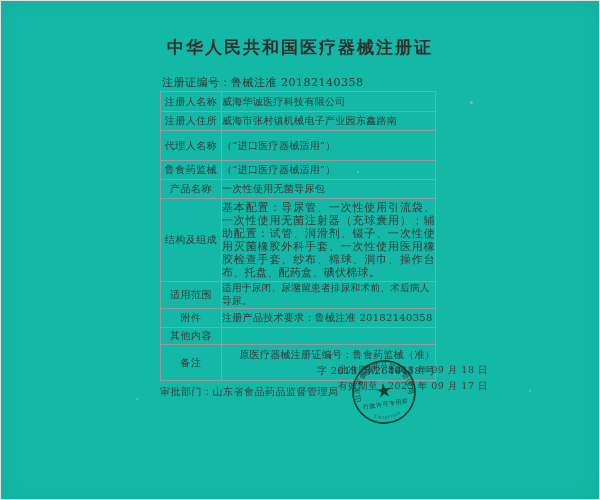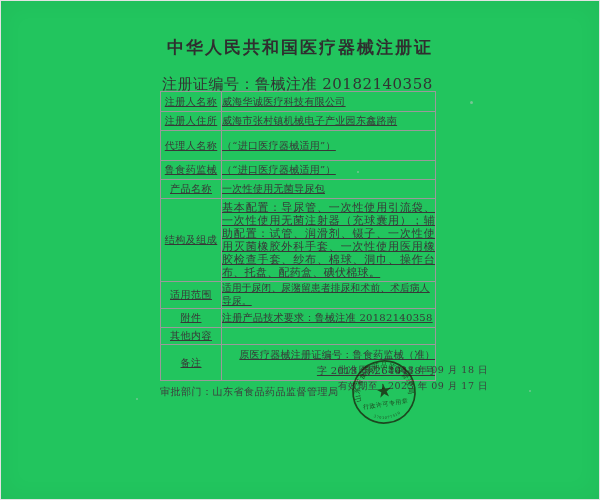--- a/index.html
+++ b/index.html
@@ -6,36 +6,36 @@
   body{
     width:600px;height:500px;
     background:#fdfdfd;
     font-family:"DejaVu Serif","Liberation Serif",serif;
     color:#3a3a3a;
     position:relative;
     overflow:hidden;
   }
   .page{
     position:absolute;left:0;top:0;width:600px;height:500px;
-    background:#22c55e;
+    background:#14b8a6;
     box-shadow:inset 0 0 0 1px #e3e3e3, inset 0 0 26px rgba(0,0,0,0.05);
   }
   .title{
     position:absolute;left:0;top:36px;width:600px;
     text-align:center;
     font-size:17px;font-weight:600;letter-spacing:2px;color:#2f2f2f;
   }
   .certline{
     position:absolute;left:162px;top:75px;
-    font-size:15px;color:#333;letter-spacing:0.5px;
+    font-size:11px;color:#333;letter-spacing:0.5px;
   }
   table.cert{
     position:absolute;left:160px;top:91px;
     width:274px;border-collapse:collapse;table-layout:fixed;
-    font-size:10px;color:#383838;text-decoration:underline;
+    font-size:10px;color:#383838;
   }
   table.cert td{
     border:1px solid #9a9a9a;
     padding:0;
     vertical-align:middle;
   }
   td.lbl{width:60px;text-align:center;letter-spacing:0.5px;}
   td.val{width:213px;padding:1px 4px 1px 8px;letter-spacing:0.3px;}
   tr.r1{height:20px}tr.r2{height:19px}tr.r3{height:20px}tr.r4{height:30px}
   tr.r5{height:19px}tr.r6{height:19px}tr.r7{height:19px}tr.r8{height:64px}

